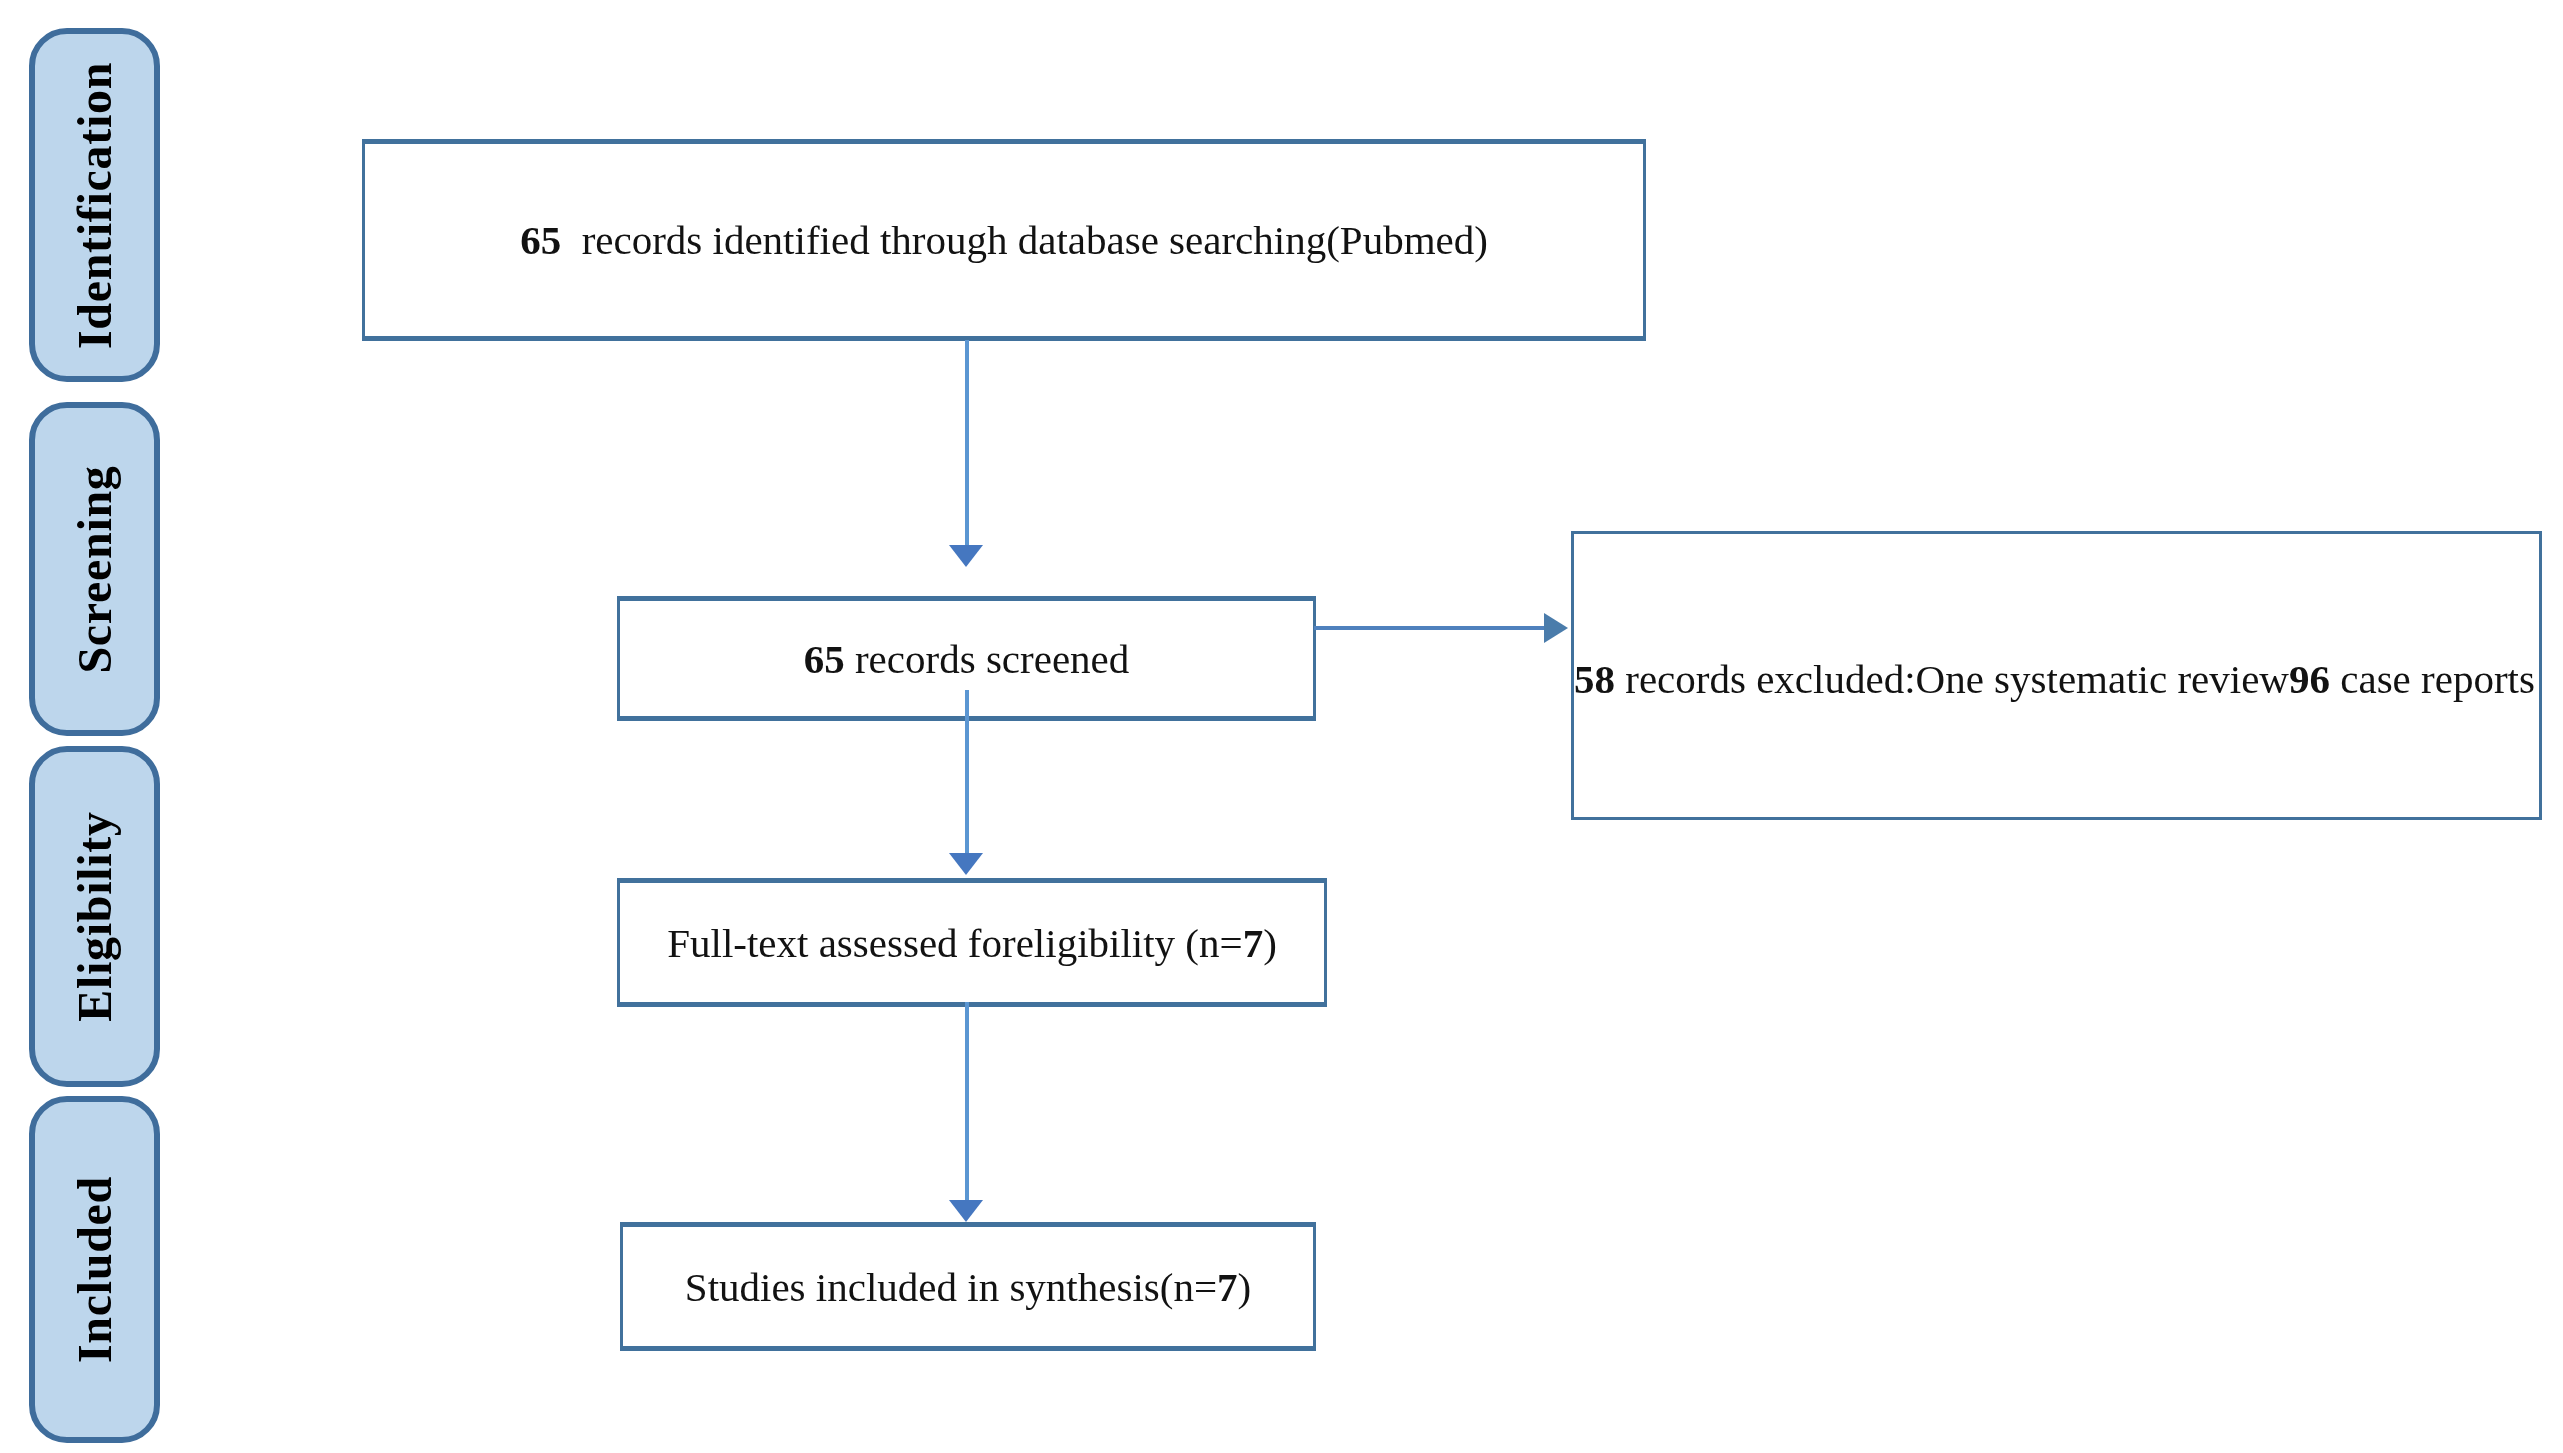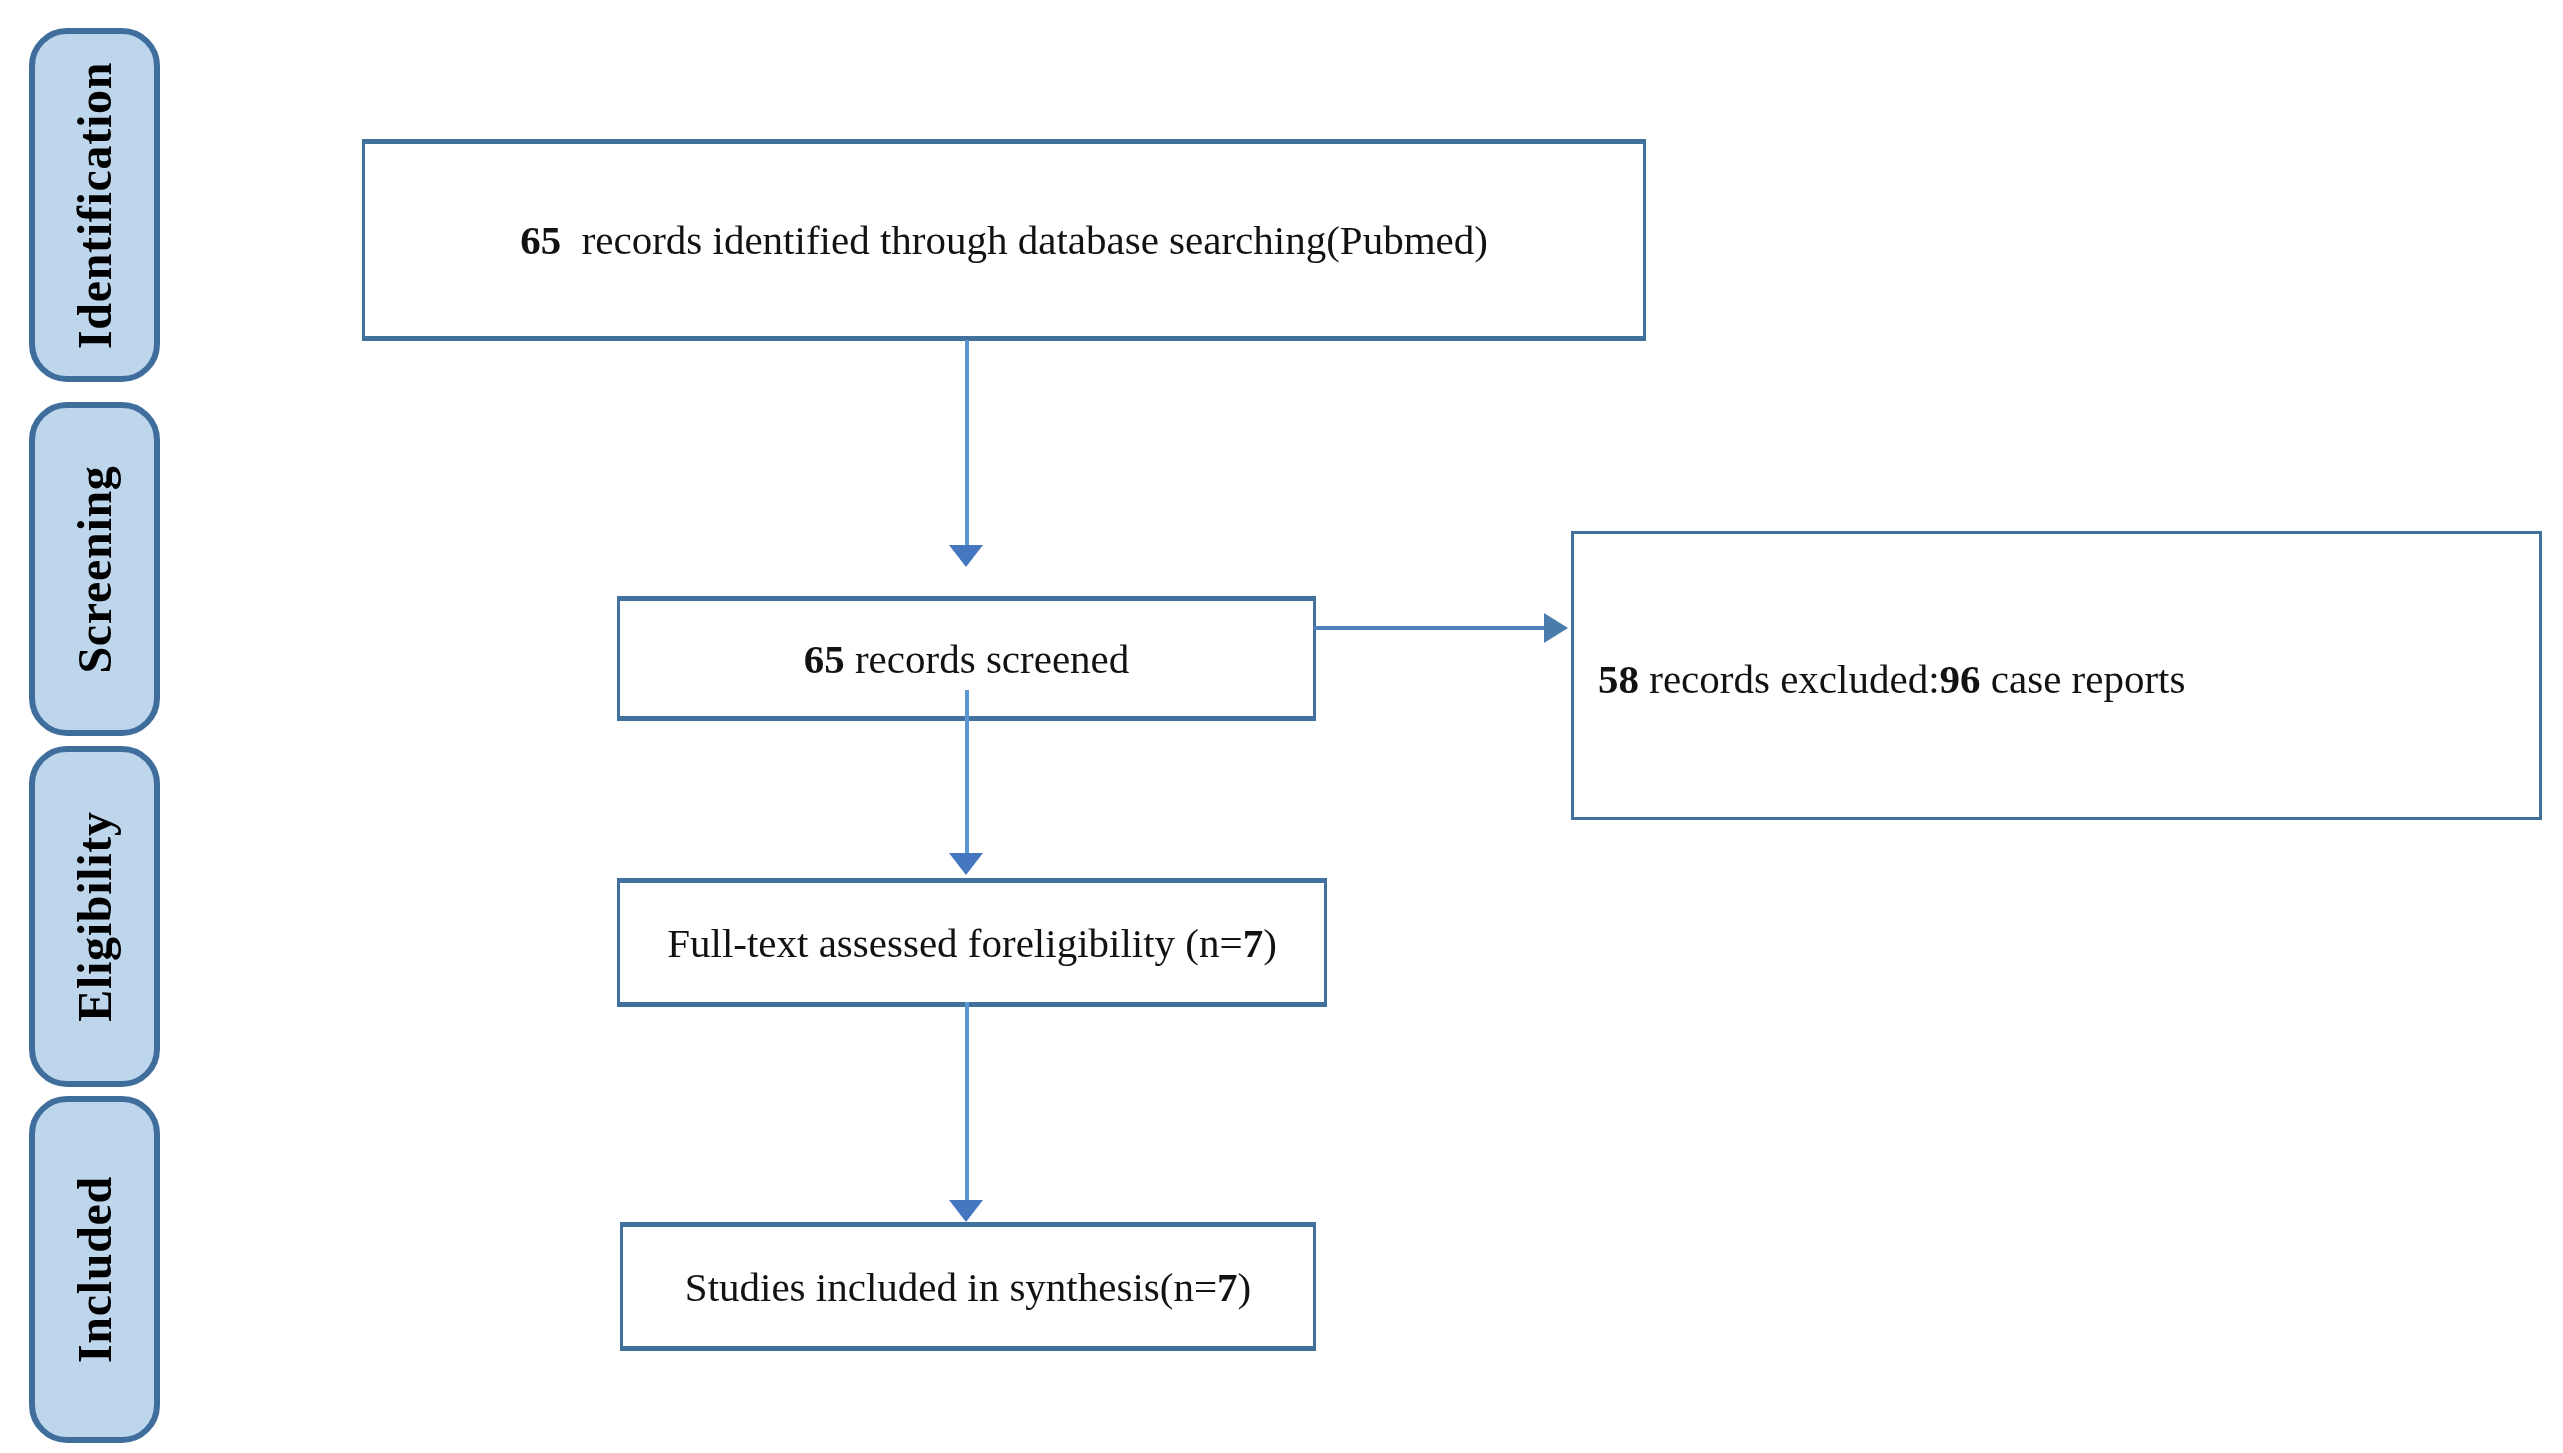--- a/index.html
+++ b/index.html
@@ -50,21 +50,21 @@
     justify-content:center;
     align-items:center;
     text-align:center;
     font-size:41px;
     line-height:70px;
     color:#121212;
   }
   .flowbox .b{font-weight:bold;}
   .b-identified{left:362px;top:139px;width:1284px;height:202px;border-top-width:5.1px;border-bottom-width:5.8px;}
   .b-screened{left:617px;top:596px;width:699px;height:125px;border-top-width:5.1px;border-bottom-width:5.8px;}
-  .b-excluded{left:1571px;top:531px;width:971px;height:289px;justify-content:flex-start;padding-top:7.3px;line-height:68px;padding-left:24px;}
+  .b-excluded{left:1571px;top:531px;width:971px;height:289px;justify-content:flex-start;padding-top:7.3px;line-height:68px;}
   .b-fulltext{left:617px;top:858px;width:710px;height:129px;border-top-width:5.1px;border-bottom-width:5.8px;line-height:62px;margin-top:20px;}
   .b-included-studies{left:620px;top:1222px;width:696px;height:129px;border-top-width:5.1px;border-bottom-width:5.8px;line-height:62px;}
 
   
   .vline{position:absolute;width:3.6px;background:#5b96d2;}
   .hline{position:absolute;height:3.6px;background:#4f81bd;}
   .head-down{
     position:absolute;width:0;height:0;
     border-left:17.4px solid transparent;
     border-right:17.4px solid transparent;
@@ -113,20 +113,21 @@
 
   <div class="flowbox b-screened">
     <div><span class="b">65</span><span> records screened</span></div>
   </div>
 
   <div class="hline a2-line"></div>
   <div class="head-right a2-head"></div>
 
   <div class="flowbox b-excluded">
     <div><span class="b">58</span><span> records excluded:</span></div>
+    <div>One systematic review</div>
     <div><span class="b">96</span><span> case reports</span></div>
   </div>
 
   <div class="vline a3-line"></div>
   <div class="head-down a3-head"></div>
 
   <div class="flowbox b-fulltext">
     <div>Full-text assessed for</div>
     <div><span>eligibility (n=</span><span class="b">7</span><span>)</span></div>
   </div>

